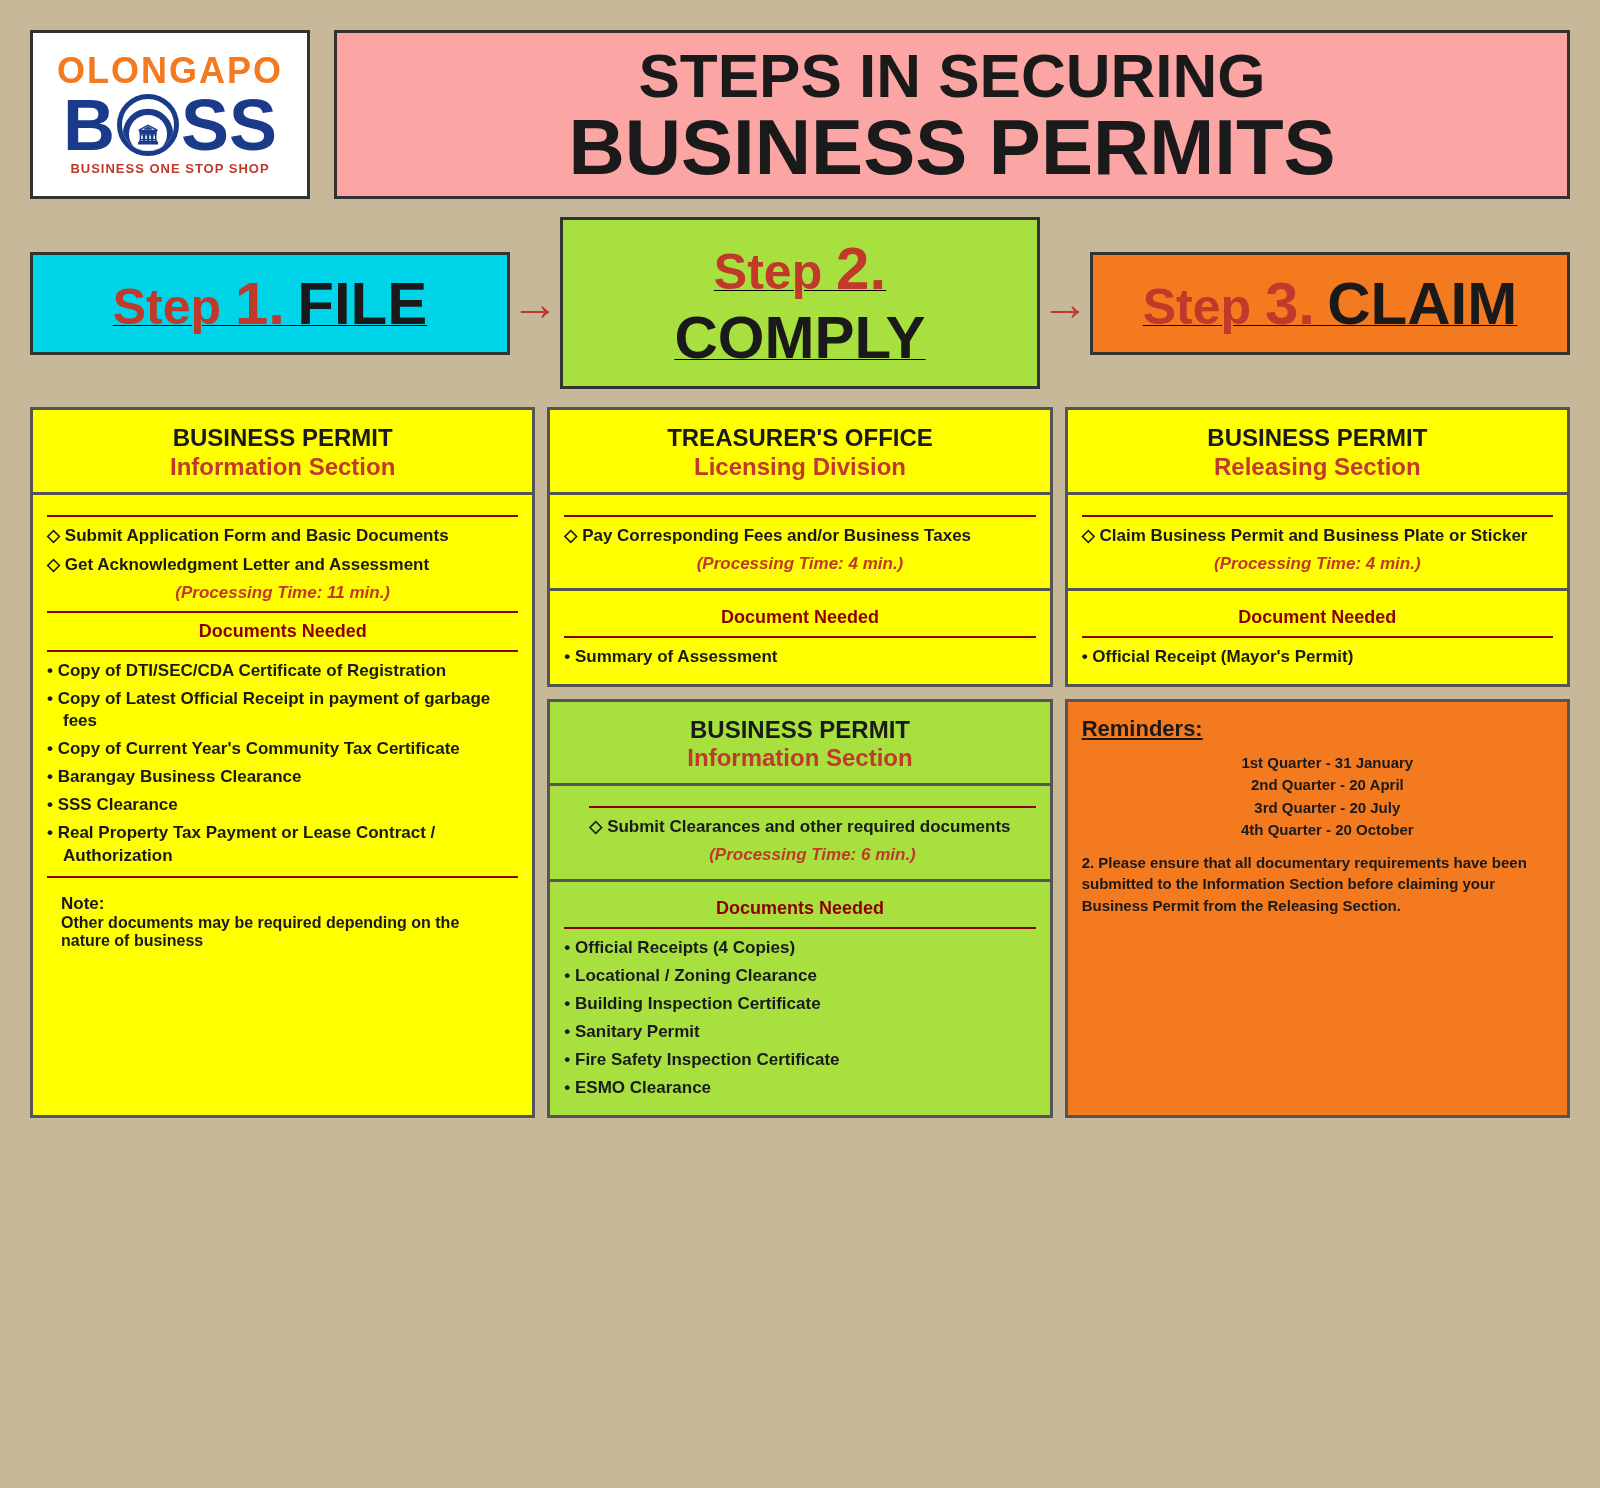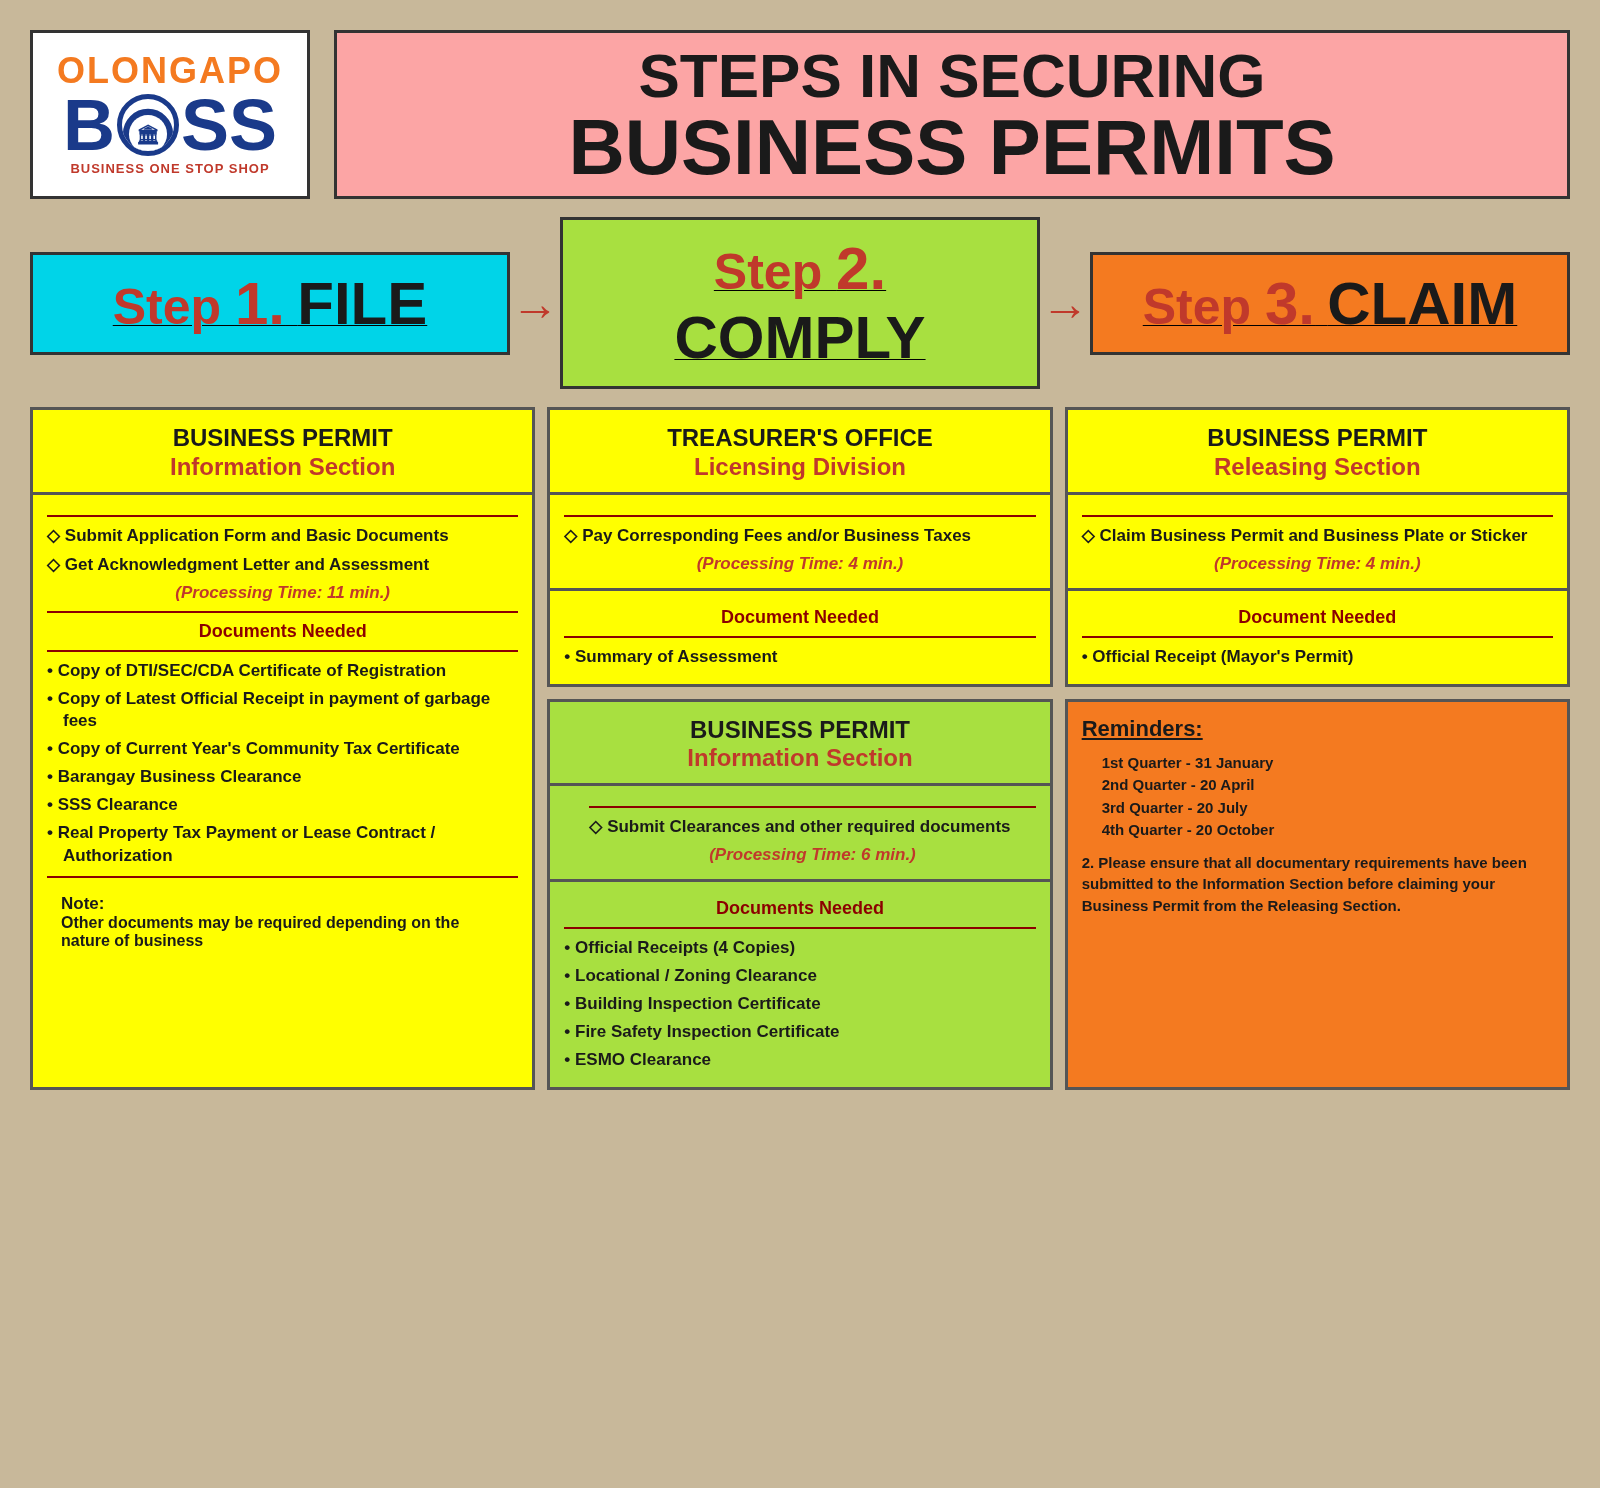--- a/index.html
+++ b/index.html
@@ -264,20 +264,21 @@
     }
     .reminder-text {
       font-size: 15px;
       font-weight: 700;
       color: #1a1a1a;
       line-height: 1.45;
       margin-bottom: 10px;
     }
     .quarter-table {
       margin: 6px 0 10px 20px;
+      text-align: center;
     }
     .quarter-row {
       font-size: 15px;
       font-weight: 900;
       color: #1a1a1a;
       line-height: 1.5;
     }
   </style>
 </head>
 <body>
@@ -409,20 +410,21 @@
         <hr class="divider">
         <div class="bullet-item">Submit Clearances and other required documents</div>
         <div class="processing-time">(Processing Time: 6 min.)</div>
       </div>
       <div class="doc-section">
         <div class="section-label">Documents Needed</div>
         <hr class="divider">
         <div class="doc-item">Official Receipts (4 Copies)</div>
         <div class="doc-item">Locational / Zoning Clearance</div>
         <div class="doc-item">Building Inspection Certificate</div>
+        <div class="doc-item">Sanitary Permit</div>
         <div class="doc-item">Fire Safety Inspection Certificate</div>
         <div class="doc-item">ESMO Clearance</div>
       </div>
     </div>
 
     <div class="reminders-card">
       <div class="reminders-title">Reminders:</div>
       <div class="quarter-table">
         <div class="quarter-row">
           <span>1st Quarter</span> - <span>31 January</span>

